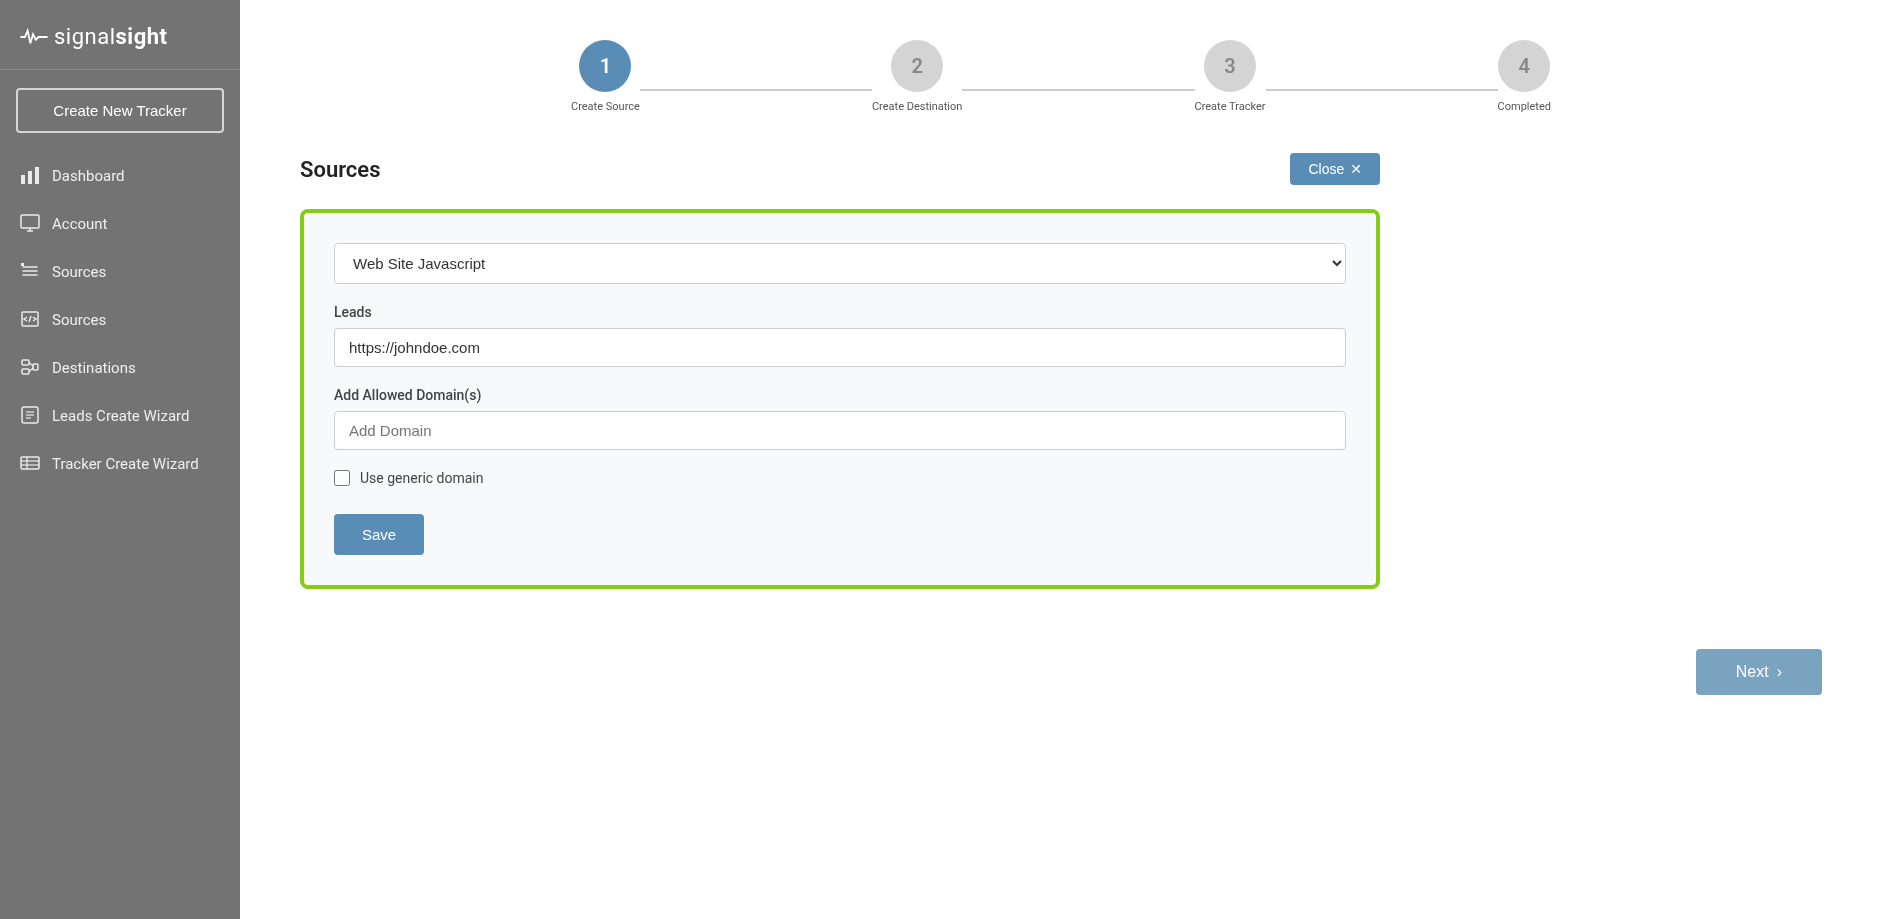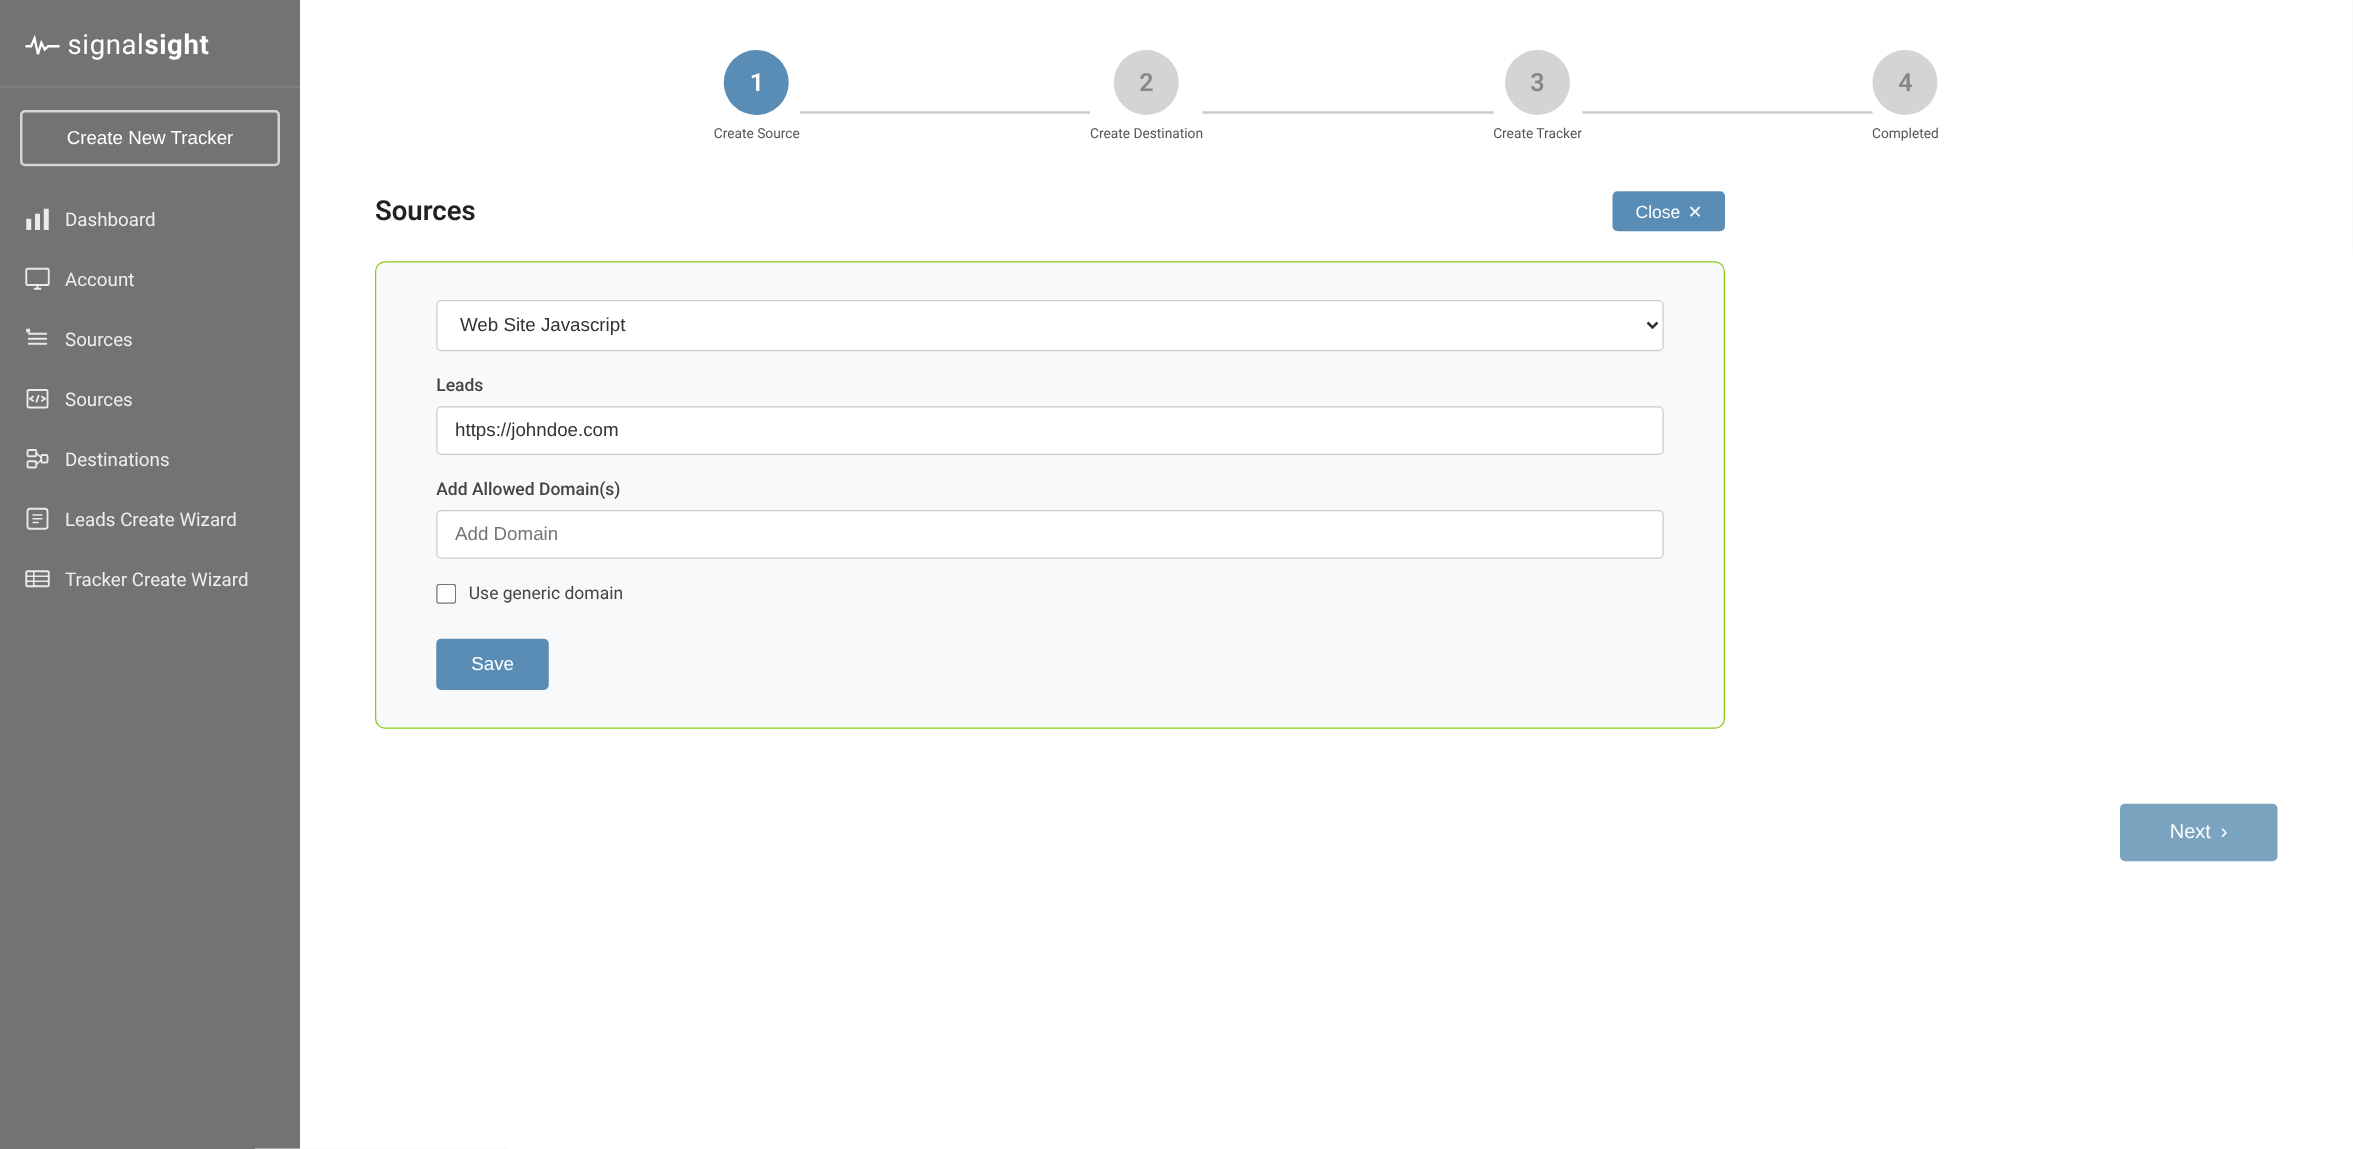--- a/index.html
+++ b/index.html
@@ -140,22 +140,22 @@
       font-size: 14px;
       cursor: pointer;
       display: flex;
       align-items: center;
       gap: 6px;
     }
 
     .form-card {
       background: #f8f9fb;
       border-radius: 8px;
-      padding: 30px 48px;
-      border: 1px solid #84cc16;
+      padding: 30px 30px;
+      border: 4px solid #84cc16;
     }
 
     .form-group { margin-bottom: 20px; }
     .form-label {
       display: block;
       font-size: 14px;
       color: #444;
       margin-bottom: 8px;
       font-weight: 500;
     }

